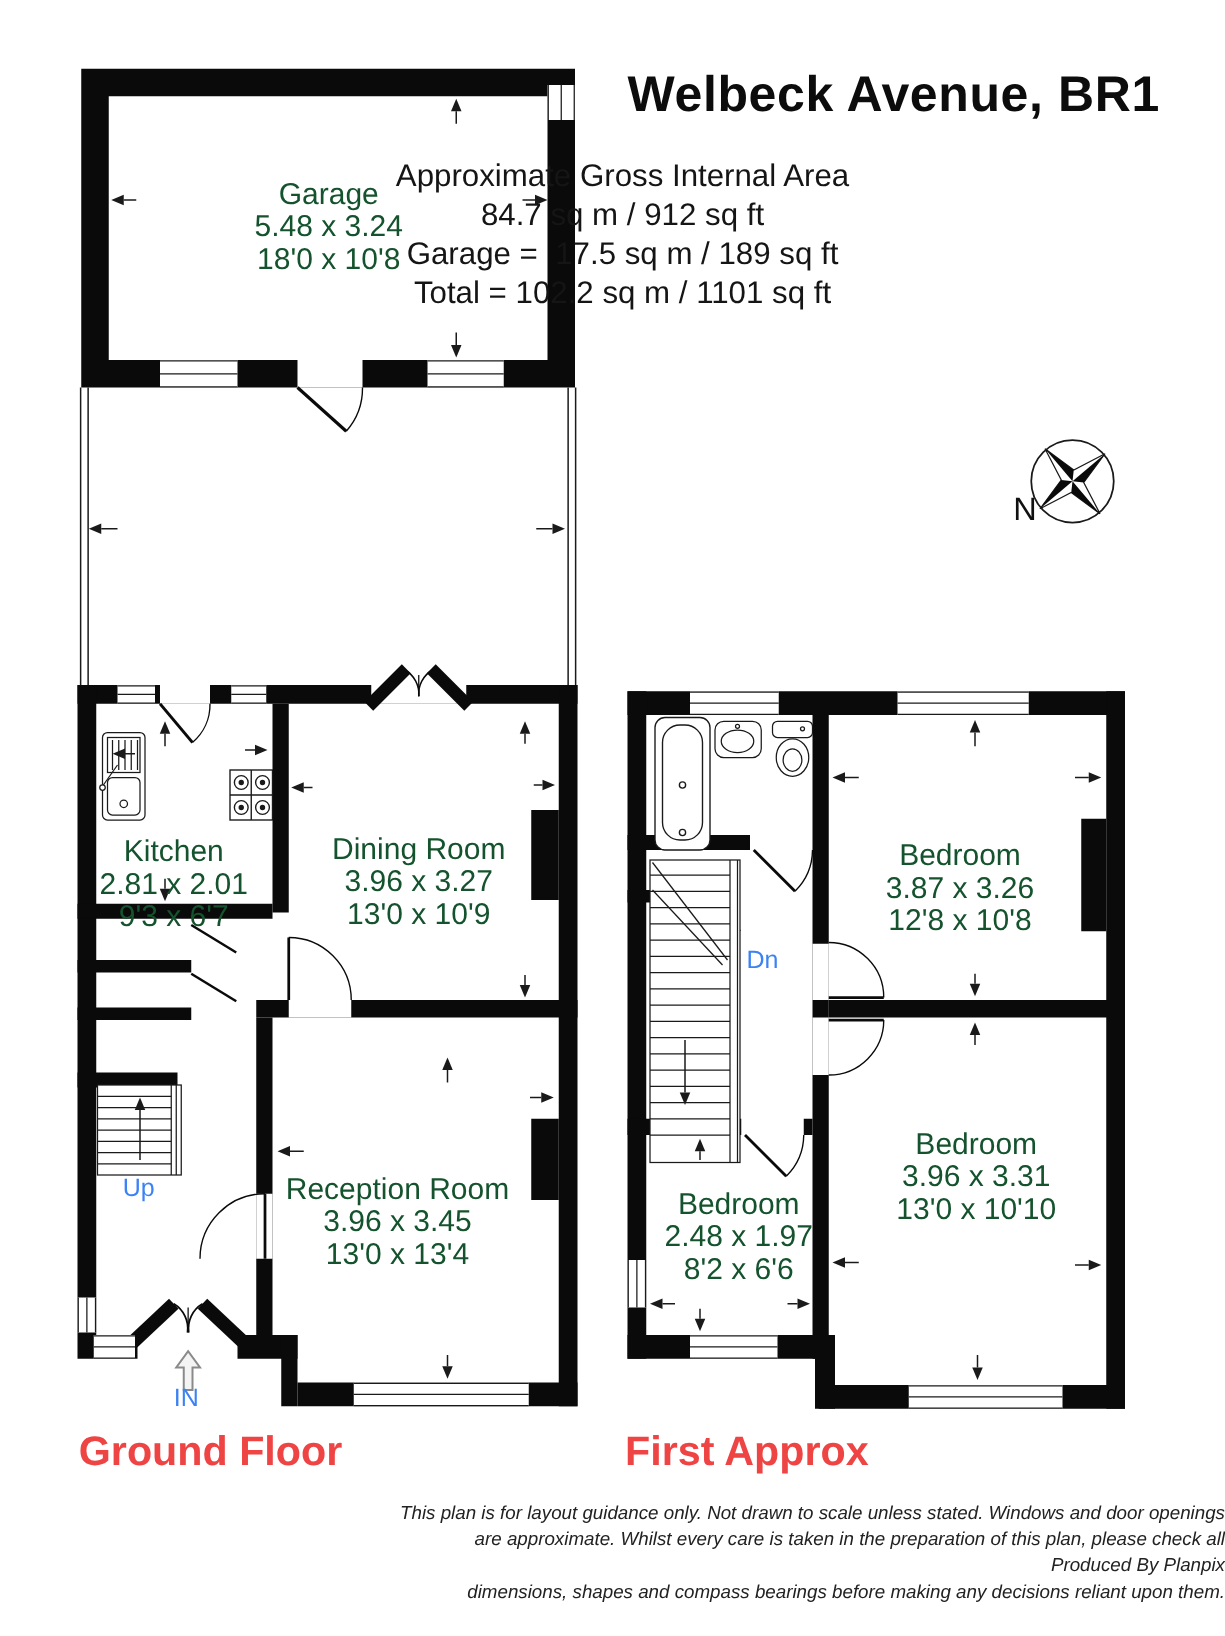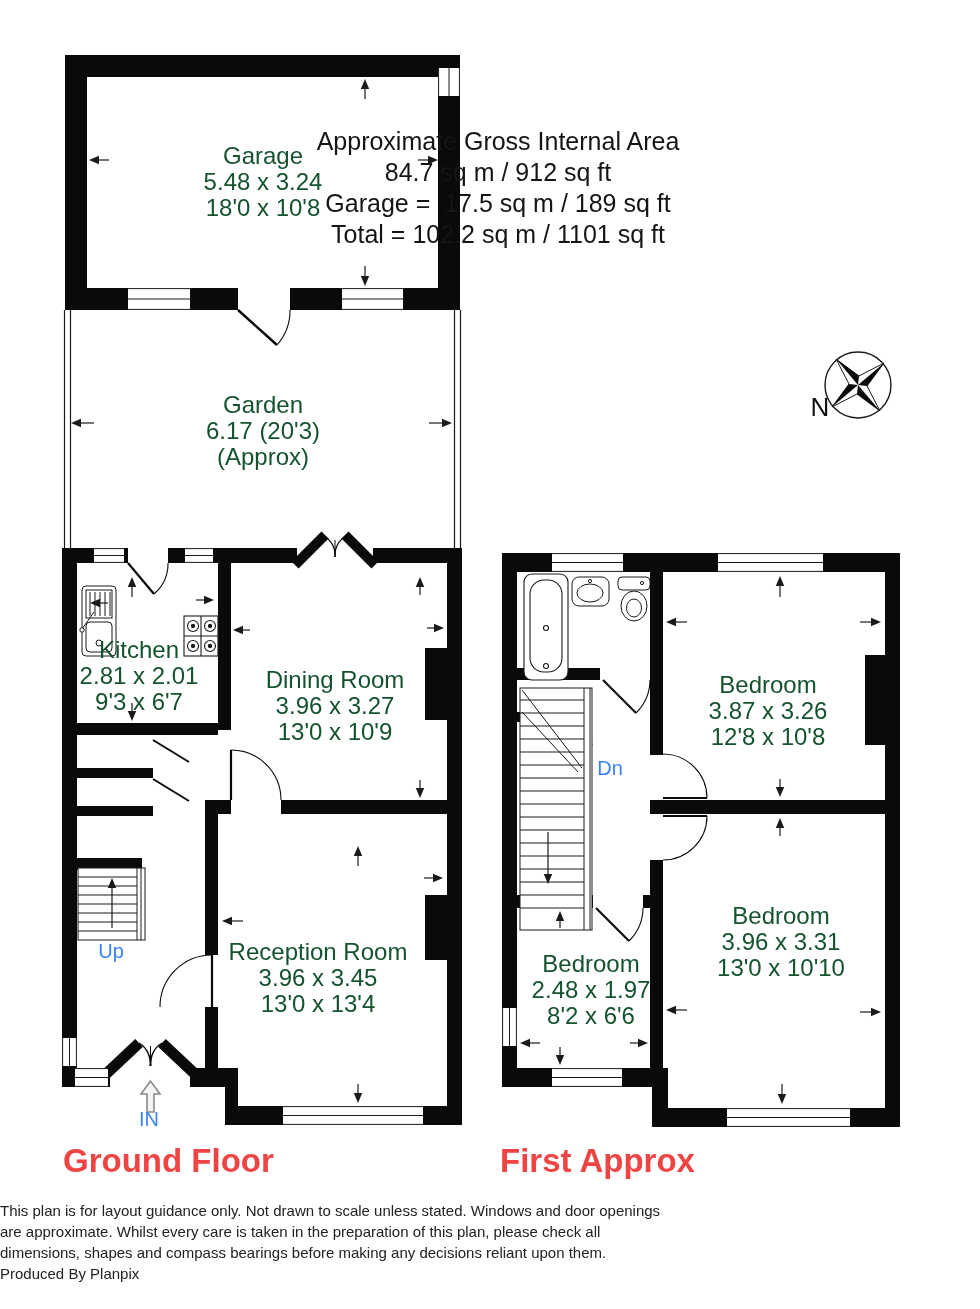--- a/index.html
+++ b/index.html
@@ -8,21 +8,21 @@
   #plan-svg{position:absolute;left:0;top:0;}
   .abs{position:absolute;}
   .ctr{transform:translateX(-50%);text-align:center;white-space:nowrap;}
   .title{font-size:40px;font-weight:bold;letter-spacing:.5px;color:#0c0c0c;}
   .area-line{font-size:25px;line-height:31px;color:#151515;white-space:pre;padding-left:16px;}
   .rlabel{font-size:24px;line-height:26px;color:#14532d;}
   .rlabel .nm{}
   .small-note{font-size:20px;color:#3b82f6;}
   .floor-label{font-size:33px;font-weight:bold;color:#ef4444;}
   .north{font-size:26px;color:#111;}
-  .footer{width:980px;text-align:left;font-size:15px;line-height:21px;color:#222;}
+  .footer{width:980px;text-align:right;font-size:15px;line-height:21px;color:#222;font-style:italic;}
 </style>
 </head>
 <body>
 
 <div id="page">
 
 <svg id="plan-svg" width="980" height="1309" viewBox="0 0 980 1309">
 
   <g fill="#0a0a0a">
     <path d="M65,55 H460 V310 H65 Z M87,77 H438 V288 H87 Z" fill-rule="evenodd"></path>
@@ -331,45 +331,41 @@
         <polygon points="560,1065 555.8,1055 564.2,1055" fill="#1a1a1a"></polygon>
         <line x1="540" y1="1043" x2="530" y2="1043" stroke="#1a1a1a" stroke-width="1.2"></line>
         <polygon points="520,1043 530,1038.8 530,1047.2" fill="#1a1a1a"></polygon>
         <line x1="630" y1="1043" x2="638" y2="1043" stroke="#1a1a1a" stroke-width="1.2"></line>
         <polygon points="648,1043 638,1047.2 638,1038.8" fill="#1a1a1a"></polygon>
         <line x1="548" y1="832" x2="548" y2="874" stroke="#1a1a1a" stroke-width="1.2"></line>
         <polygon points="548,884 543.8,874 552.2,874" fill="#1a1a1a"></polygon>
       </g>
 </svg>
 
+  <div class="abs ctr title" style="left:715px;top:54px;">Welbeck Avenue, BR1</div>
 
   <div class="abs" style="left:0;top:126px;width:980px;">
     <div style="text-align:center;">
       <div class="area-line">Approximate Gross Internal Area</div>
       <div class="area-line">84.7 sq m / 912 sq ft</div>
       <div class="area-line">Garage =  17.5 sq m / 189 sq ft</div>
       <div class="area-line">Total = 102.2 sq m / 1101 sq ft</div>
     </div>
   </div>
 
   <div class="abs ctr north" style="left:820px;top:392px;">N</div>
 
   <div class="abs ctr rlabel" style="left:263px;top:143px;">
     <div class="nm">Garage</div>
     <div>5.48 x 3.24</div>
     <div>18'0 x 10'8</div>
   </div>
 
-  <div class="abs ctr rlabel" style="left:263px;top:392px;">
-    <div>Garden</div>
-    <div>6.17 (20'3)</div>
-    <div>(Approx)</div>
-  </div>
-
-  <div class="abs ctr rlabel" style="left:139px;top:637px;">
+
+  <div class="abs ctr rlabel" style="left:139px;top:669px;">
     <div>Kitchen</div>
     <div>2.81 x 2.01</div>
     <div>9'3 x 6'7</div>
   </div>
 
   <div class="abs ctr rlabel" style="left:335px;top:667px;">
     <div>Dining Room</div>
     <div>3.96 x 3.27</div>
     <div>13'0 x 10'9</div>
   </div>
@@ -401,17 +397,17 @@
   <div class="abs ctr small-note" style="left:111px;top:940px;">Up</div>
   <div class="abs ctr small-note" style="left:610px;top:757px;">Dn</div>
   <div class="abs ctr small-note" style="left:149px;top:1108px;">IN</div>
 
   <div class="abs floor-label" style="left:63px;top:1142px;">Ground Floor</div>
   <div class="abs floor-label" style="left:500px;top:1142px;">First Approx</div>
 
   <div class="abs footer" style="left:0;top:1200px;">
     <div>This plan is for layout guidance only. Not drawn to scale unless stated. Windows and door openings</div>
     <div>are approximate. Whilst every care is taken in the preparation of this plan, please check all</div>
+    <div>Produced By Planpix</div>
     <div>dimensions, shapes and compass bearings before making any decisions reliant upon them.</div>
-    <div>Produced By Planpix</div>
   </div>
 
 </div>
 
 </body></html>

